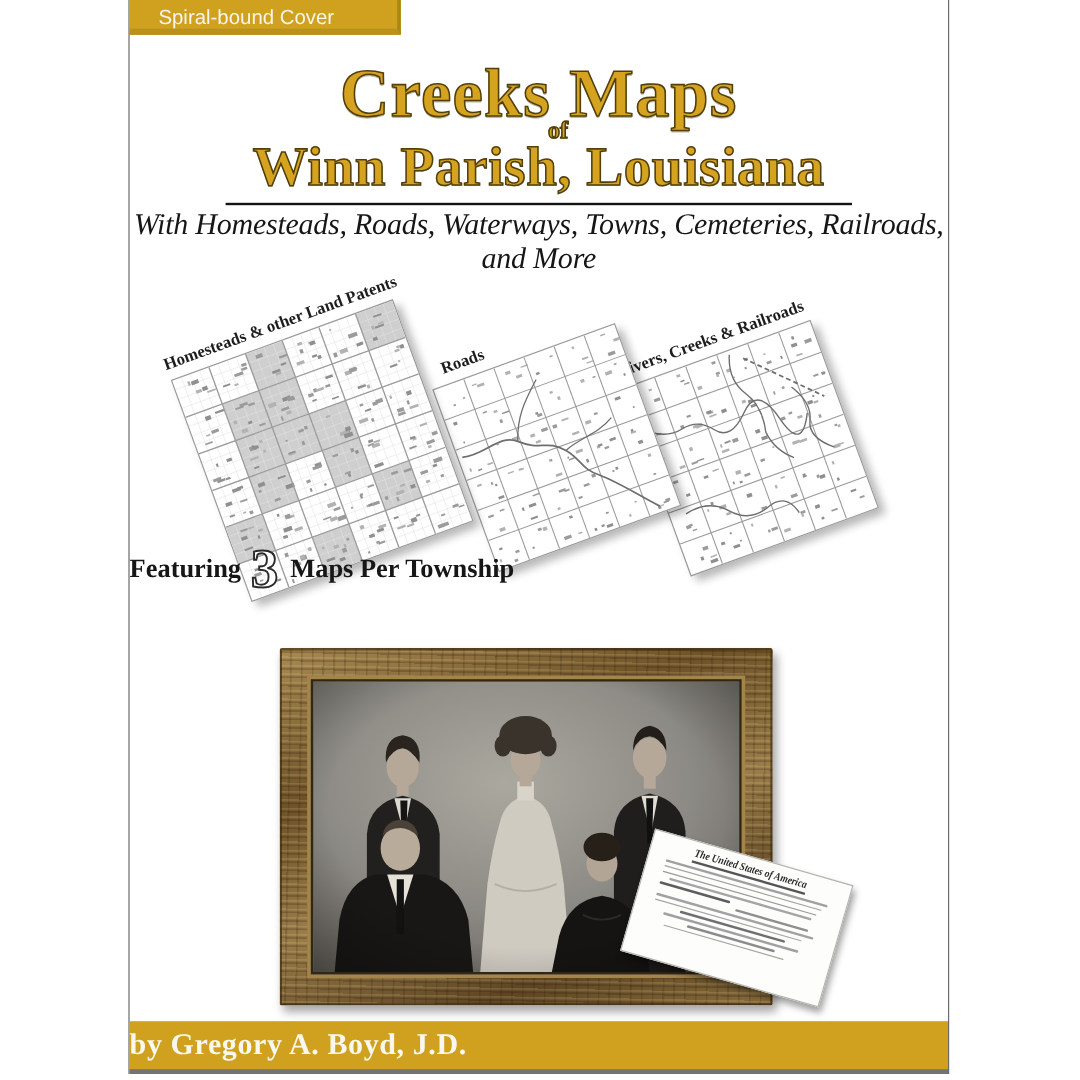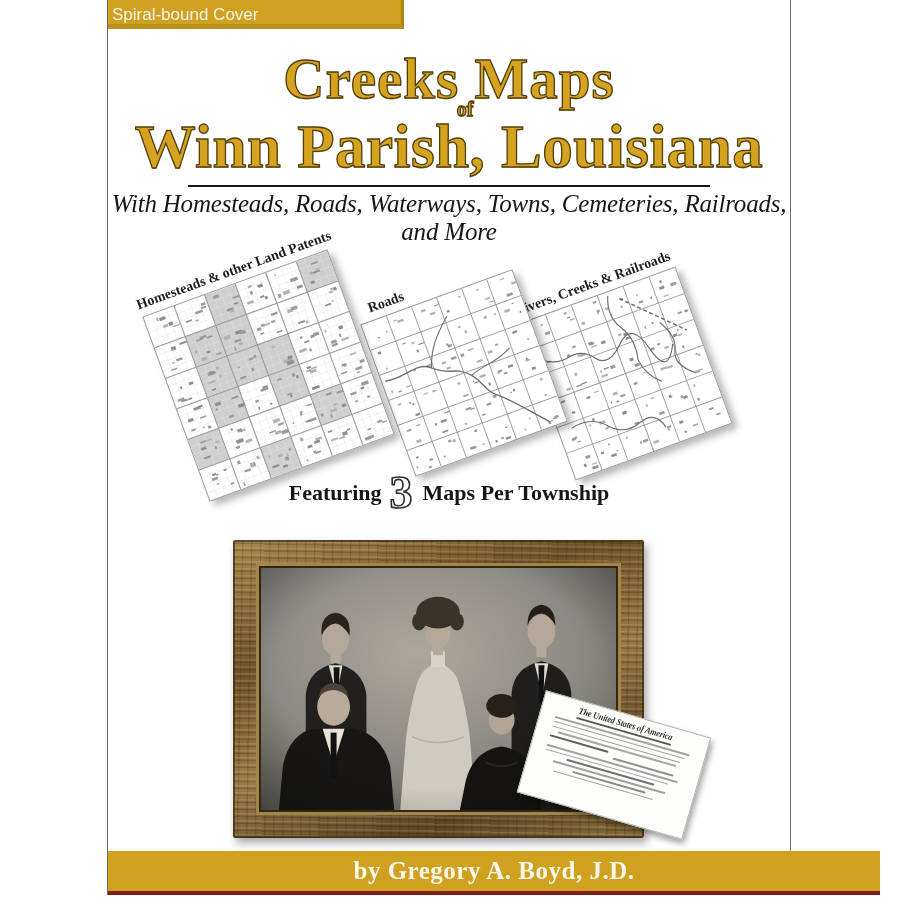--- a/index.html
+++ b/index.html
@@ -5,50 +5,50 @@
   html,body{margin:0;padding:0;background:#ffffff;}
   #page{position:relative;width:900px;height:900px;background:#fff;overflow:hidden;
         font-family:"Liberation Serif", serif;}
 
   
   .edge-v{position:absolute;top:0;width:1px;height:895px;background:#6b6b6b;}
   #left-edge{left:107px;}
   #right-edge{left:790px;}
 
   
-  #spiral-chip{position:absolute;left:108px;top:0;width:296px;height:29px;
+  #spiral-chip{position:absolute;left:108px;top:0;width:226px;height:29px;
     background:var(--gold);border-bottom:5px solid #b8921c;border-right:3px solid #a98714;
     font-family:"Liberation Sans", sans-serif;font-size:17px;color:#f7f4ec;
-    line-height:29px;padding-left:4px;box-sizing:border-box;white-space:nowrap;}
+    line-height:29px;padding-left:24px;box-sizing:border-box;white-space:nowrap;}
 
   
   #title-block{position:absolute;left:108px;width:682px;top:50px;text-align:center;color:var(--title-gold);}
   .gold-text{color:var(--title-gold);-webkit-text-stroke:1.3px var(--title-outline);
     text-shadow:0 1px 0 rgba(60,45,5,.35);font-weight:bold;}
   #title-line1{font-size:57px;line-height:1.02;letter-spacing:1px;margin:0;}
   #title-of{font-size:20px;line-height:1;display:block;transform:translateX(16px);margin:-9px 0 -4px 0;}
-  #title-line2{font-size:61px;line-height:1.05;margin:0;letter-spacing:0.5px;}
+  #title-line2{font-size:46px;line-height:1.05;margin:0;letter-spacing:0.5px;}
   #title-edition{font-size:27px;color:var(--ink);margin-top:5px;font-weight:600;}
   #title-rule{width:522px;height:2px;background:#141414;margin:6px auto 3px auto;}
   #title-subtitle{font-size:25px;font-style:italic;color:var(--ink);letter-spacing:-0.2px;}
 
   
   .map{position:absolute;background:#fff;border:1px solid #9a9a9a;
        box-shadow:4px 6px 7px rgba(0,0,0,0.28);}
   .map svg{position:absolute;inset:0;width:100%;height:100%;}
   #map1{left:170px;top:277px;width:195px;height:195px;transform:rotate(-20deg);z-index:3;}
   #map2{left:383px;top:292px;width:160px;height:160px;transform:rotate(-20deg);z-index:2;}
   #map3{left:542px;top:290px;width:165px;height:165px;transform:rotate(-20deg);z-index:1;}
   .map-label{position:absolute;top:-21px;left:-2px;width:104%;white-space:nowrap;
     font-weight:bold;font-size:14px;color:#1d1d1d;letter-spacing:0px;}
   #map2 .map-label{left:12px;font-size:14px;}
   #map3 .map-label{left:0px;font-size:14px;}
 
   
-  #featuring{position:absolute;left:108px;width:682px;top:480px;text-align:center;z-index:4;
+  #featuring{position:absolute;left:108px;width:682px;top:461px;z-index:4;
     color:#161616;font-weight:bold;}
   #featuring .txt{font-size:22px;vertical-align:baseline;}
   #featuring .big3{font-size:46px;line-height:0;color:#ffffff;
     -webkit-text-stroke:1.6px #2c2c2c;margin:0 6px 0 4px;vertical-align:-6px;
     font-weight:bold;display:inline-block;transform:translateY(2px);}
 
   
   #photo-frame{position:absolute;left:233px;top:540px;width:411px;height:298px;z-index:4;
     box-sizing:border-box;border-radius:2px;
     background:
@@ -63,22 +63,22 @@
   
   #patent-doc{position:absolute;left:528px;top:712px;width:172px;height:106px;z-index:5;
     background:#fdfdfb;border:1px solid #b5b5b0;transform:rotate(16deg);
     box-shadow:3px 4px 6px rgba(0,0,0,.38);box-sizing:border-box;padding:5px 6px 4px 6px;}
   #doc-title{font-size:8px;font-weight:bold;text-align:center;color:#2b2b2b;
     font-style:italic;letter-spacing:0px;transform:scaleY(1.15);white-space:nowrap;overflow:hidden;}
   #doc-subrule{width:62%;height:2px;background:#555;margin:2px auto 3px auto;}
   #doc-lines div{border-radius:1px;}
 
   
-  #author-bar{position:absolute;left:108px;top:851px;width:772px;height:40px;
-    background:var(--gold);border-bottom:4px solid #7f1d1d;text-align:center;
+  #author-bar{position:absolute;left:108px;top:851px;width:682px;height:40px;
+    background:var(--gold);border-bottom:4px solid #737373;
     line-height:40px;font-size:25px;font-weight:bold;color:#faf7ef;letter-spacing:0.5px;}
 </style>
 </head>
 <body>
 
 <div id="page">
 
   <div id="left-edge" class="edge-v"></div>
   <div id="right-edge" class="edge-v"></div>
 

